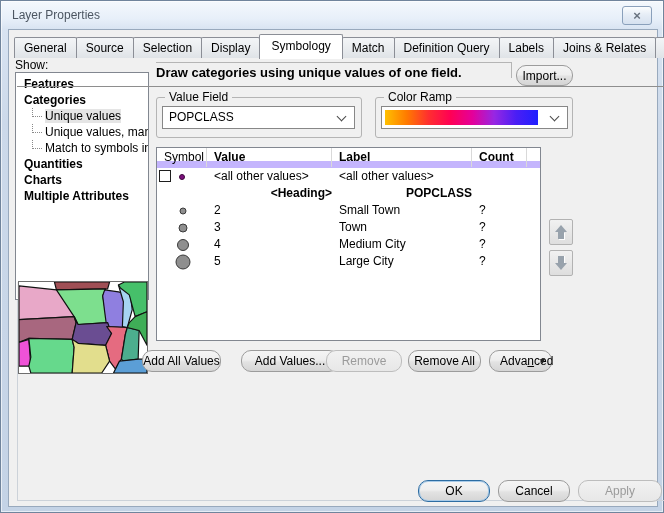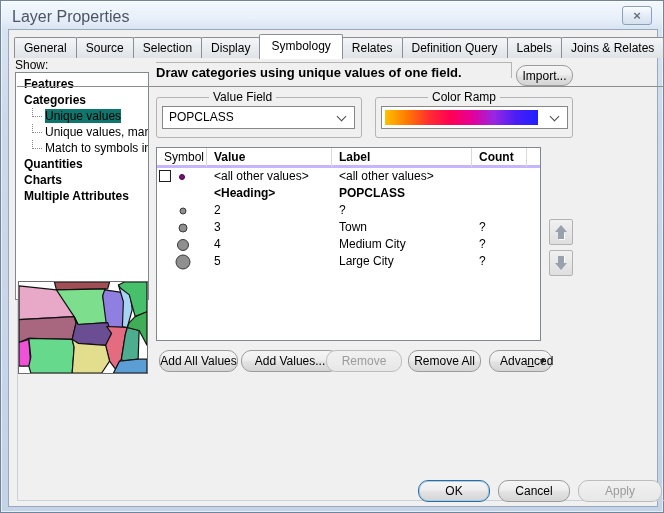--- a/index.html
+++ b/index.html
@@ -6,21 +6,21 @@
   body { background:#ffffff; font-family:"Liberation Sans",sans-serif; }
 
   .dialog {
     position:relative; width:664px; height:513px;
     font-family:"Liberation Sans",sans-serif; font-size:12px; color:#000;
     background:linear-gradient(180deg,#f4f8fd 0px,#e7eff9 18px,#d9e4f2 28px,#ccd9ea 120px,#c4d3e6 100%);
     border:1px solid #70849c;
     box-shadow: inset 0 0 0 1px rgba(255,255,255,.6);
   }
   .titlebar { position:absolute; left:0; top:0; width:100%; height:28px; }
-  .title-text { position:absolute; left:11px; top:7px; font-size:16px; color:#4c5662; }
+  .title-text { position:absolute; left:11px; top:7px; font-size:12px; color:#4c5662; }
   .close-btn {
     position:absolute; right:11px; top:5px; width:30px; height:19px;
     background:linear-gradient(#fbfdfe,#e6edf6 45%,#d6e1ef);
     border:1px solid #8aa0bb; border-radius:3px; text-align:center;
   }
   .close-x { font-size:13px; font-weight:bold; color:#68727e; line-height:17px; display:block; }
 
   .content {
     position:absolute; left:7px; top:28px; width:650px; height:478px;
     background:#f0f0f0; border:1px solid #98a9bd;
@@ -43,21 +43,21 @@
   }
 
   .tree { position:absolute; left:14px; top:71px; width:134px; height:228px;
     background:#fff; border:1px solid #828790; overflow:hidden; }
   .tree-items { padding-top:3px; }
   .tree-item { height:16px; line-height:16px; padding-left:8px; white-space:nowrap; overflow:hidden; cursor:default; }
   .tree-item.bold { font-weight:bold; }
   .tree-item.level1 { padding-left:16px; }
   .branch { display:inline-block; width:10px; height:9px; margin-right:3px;
     border-left:1px dotted #8a8a8a; border-bottom:1px dotted #8a8a8a; position:relative; top:-3px; }
-  .tree-label.selected { background:#0f766e; }
+  .tree-label.selected { background:#e5e5e5; }
 
   .hscroll { position:absolute; left:1px; bottom:1px; width:132px; height:16px;
     background:#f0f0f0; display:flex; align-items:stretch; }
   .hs-btn { width:15px; text-align:center; line-height:15px; color:#4c4c4c; font-weight:bold; font-size:12px; }
   .hs-thumb { margin-left:14px; width:84px; background:#cdcdcd; }
 
   .map { position:absolute; left:17px; top:280px; width:130px; height:93px; border:1px solid #6e6e6e; background:#fff; }
   .map svg { display:block; width:100%; height:100%; }
 
   .heading-rule { position:absolute; left:155px; top:61px; width:356px; border-top:1px solid #b5b5b5; }
@@ -68,37 +68,37 @@
     position:absolute; height:22px;
     background:linear-gradient(#f5f5f5,#eeeeee 45%,#e2e2e2 55%,#d5d5d5);
     border:1px solid #9c9c9c; border-radius:10px;
     font-family:"Liberation Sans",sans-serif; font-size:12px; color:#000;
     text-align:center; line-height:20px; cursor:default;
   }
   .btn.disabled { color:#9b9b9b; border-color:#bdbdbd; background:linear-gradient(#f1f1f1,#e7e7e7); }
   .btn.default { border-color:#2d6da3; box-shadow:0 0 0 1px #a9cbe8 inset; }
 
   .gb { position:absolute; border:1px solid #b4b4b4; border-radius:3px; }
-  .gb-label { position:absolute; top:-8px; left:8px; background:#f0f0f0; padding:0 4px; line-height:14px;margin-left:44px; }
+  .gb-label { position:absolute; top:-8px; left:8px; background:#f0f0f0; padding:0 4px; line-height:14px; }
 
   .combo { position:absolute; background:#fff; border:1px solid #878787; }
   .combo-text { position:absolute; left:6px; top:0; line-height:21px; }
   .chev { position:absolute; right:9px; top:6px; width:7px; height:7px;
     border-right:1px solid #4a4a4a; border-bottom:1px solid #4a4a4a; transform:rotate(45deg); }
   .ramp { position:absolute; left:3px; top:3px; bottom:3px; right:29px; }
 
   .listbox { position:absolute; left:155px; top:146px; width:385px; height:194px;
     background:#fff; border:1px solid #828790; }
   .lb-header { display:grid; grid-template-columns:50px 125px 140px 55px 1fr; height:20px;
-    border-bottom:3px solid #c4b5fd; }
+    border-bottom:7px solid #c4b5fd; }
   .lb-hcell { line-height:19px; padding-left:7px; border-right:1px solid #d9d9d9; white-space:nowrap; }
   .lb-hcell.b { font-weight:bold; }
   .lb-row { display:grid; grid-template-columns:50px 125px 140px 55px 1fr; height:17px; line-height:17px; }
   .cell { padding-left:7px; white-space:nowrap; overflow:hidden; }
-  .cell.b { font-weight:bold; }
+  .cell.b { font-weight:bold;text-align:right; }
   .sym { position:relative; padding:0; }
   .chk { position:absolute; left:2px; top:2px; width:12px; height:12px; background:#fff; border:1px solid #1e1e1e; }
   .mdot { position:absolute; left:22px; top:6px; width:6px; height:6px; border-radius:50%;
     background:#7c0f7c; border:1px solid #3d063d; }
   .dot { position:absolute; left:26px; top:50%; transform:translate(-50%,-50%); border-radius:50%;
     background:#8f8f8f; border:1px solid #3a3a3a; }
   .d1 { width:7px; height:7px; } .d2 { width:9px; height:9px; }
   .d3 { width:12px; height:12px; } .d4 { width:15px; height:15px; }
 
   .updown { position:absolute; left:548px; width:24px; height:26px;
@@ -127,21 +127,21 @@
     <div class="tabline"></div>
     <div class="tabpanel"></div>
   </div>
 
   <div class="tabs" id="tabs">
       <div class="tab">General</div>
       <div class="tab">Source</div>
       <div class="tab">Selection</div>
       <div class="tab">Display</div>
       <div class="tab active">Symbology</div>
-      <div class="tab">Relates</div>
+      <div class="tab">Match</div>
       <div class="tab">Definition Query</div>
       <div class="tab">Labels</div>
       <div class="tab">Joins &amp; Relates</div>
       <div class="tab">Time</div>
     </div>
 
   <div style="position:absolute;left:14px;top:57px;" class="show-label-wrap">
     <span>Show:</span>
   </div>
 
@@ -231,20 +231,21 @@
           <span class="cell b">&lt;Heading&gt;</span>
           <span class="cell b">POPCLASS</span>
           <span class="cell b"></span>
           <span class="cell"></span>
         </div>
         <div class="lb-row">
           <span class="cell sym">
             <span class="dot d1"></span>
           </span>
           <span class="cell">2</span>
+          <span class="cell">Small Town</span>
           <span class="cell">?</span>
           <span class="cell"></span>
         </div>
         <div class="lb-row">
           <span class="cell sym">
             <span class="dot d2"></span>
           </span>
           <span class="cell">3</span>
           <span class="cell">Town</span>
           <span class="cell">?</span>
@@ -273,21 +274,21 @@
 
   <div class="updown" style="top:218px;">
     <span class="arr up-head"></span>
     <span class="arr up-shaft"></span>
   </div>
   <div class="updown" style="top:249px;">
     <span class="arr dn-shaft"></span>
     <span class="arr dn-head"></span>
   </div>
 
-  <div class="btn" style="left:158px;top:349px;width:79px;">Add All Values</div>
+  <div class="btn" style="left:141px;top:349px;width:79px;">Add All Values</div>
   <div class="btn" style="left:240px;top:349px;width:98px;">Add Values...</div>
   <div class="btn" style="left:407px;top:349px;width:73px;">Remove All</div>
   <div class="btn disabled" style="left:325px;top:349px;width:76px;">Remove</div>
   <div class="btn" style="left:488px;top:349px;width:63px;text-align:left;padding-left:10px;">
     <span class="adv-text"><span>Adva</span><u>n</u><span>ced</span></span>
     <span class="adv-caret">▾</span>
   </div>
 
   <div class="btn default" style="left:417px;top:479px;width:72px;">OK</div>
   <div class="btn" style="left:497px;top:479px;width:72px;">Cancel</div>

